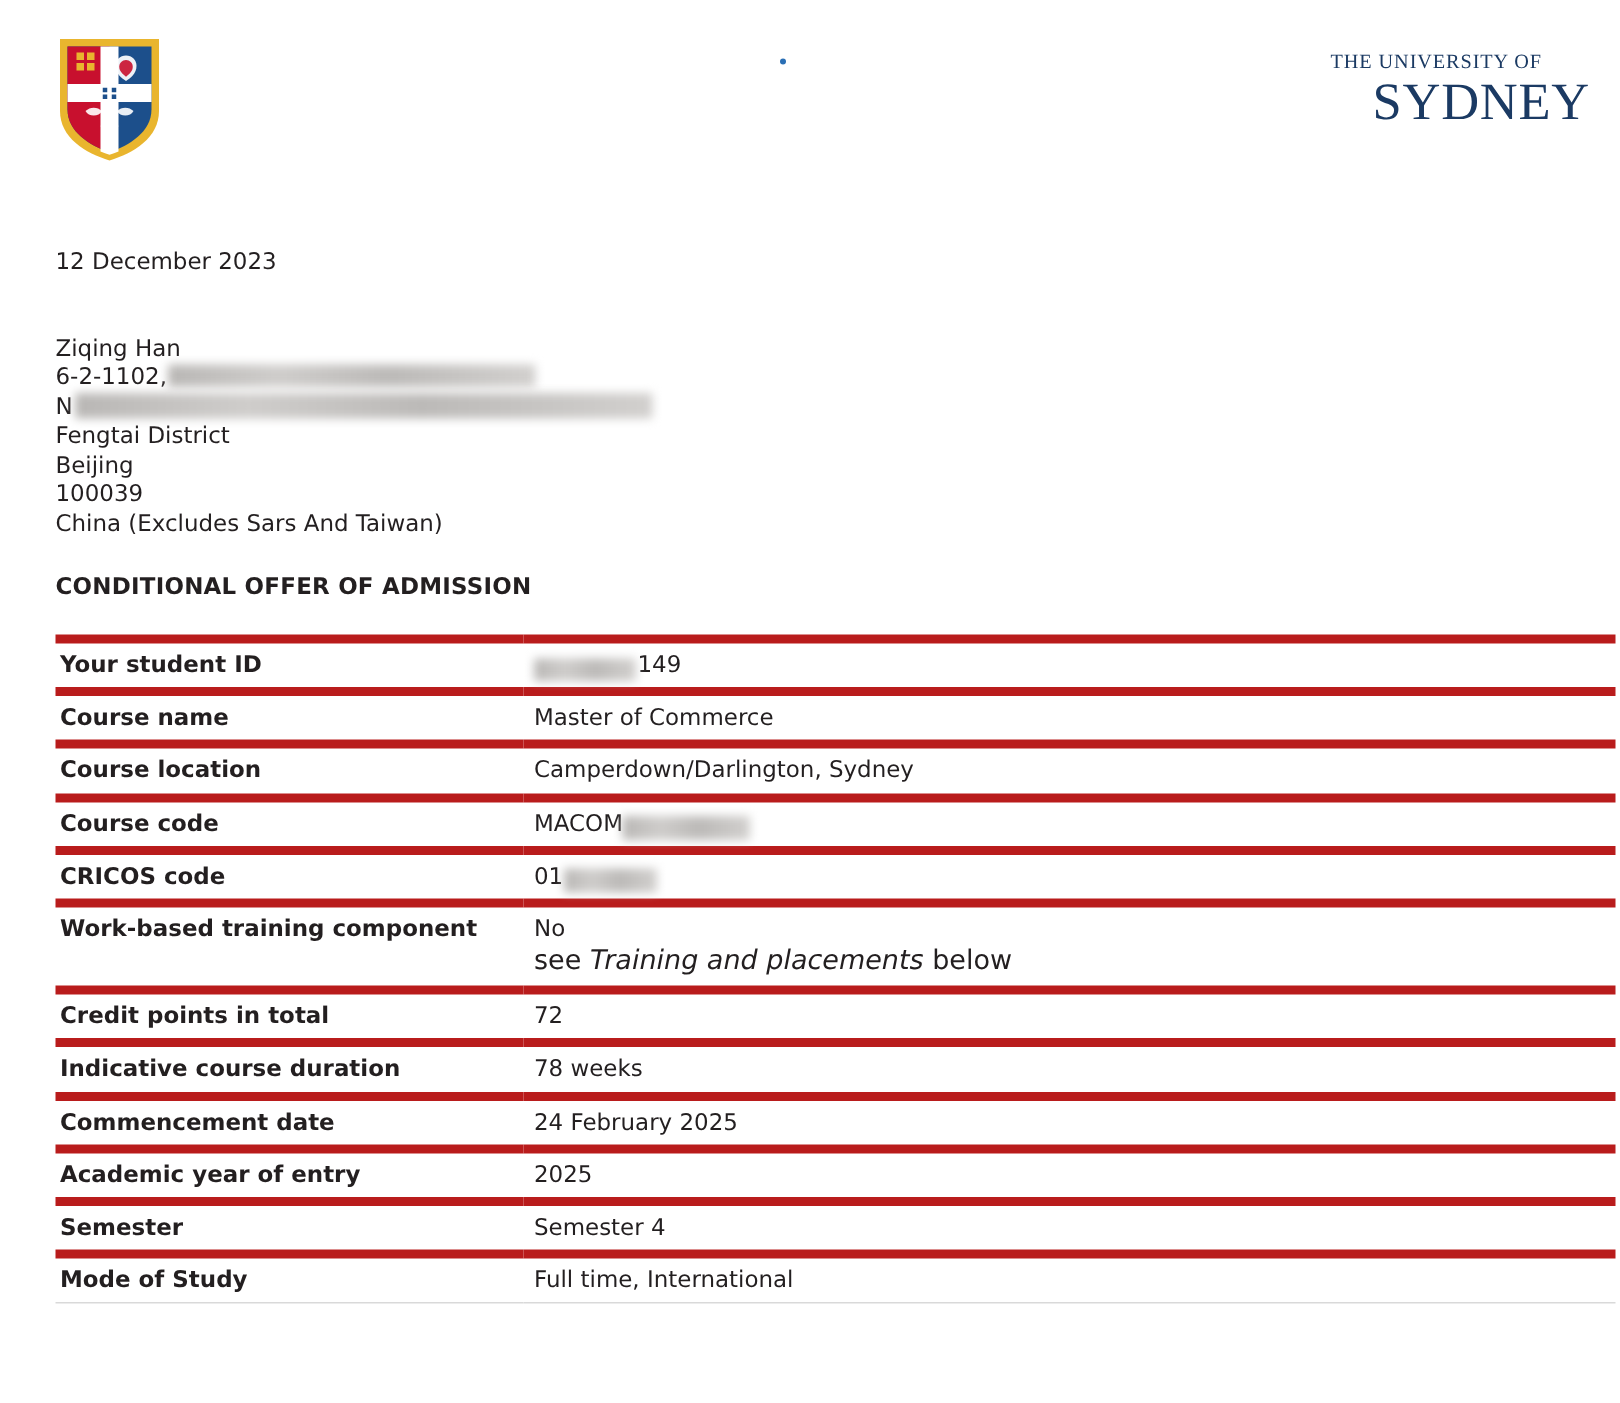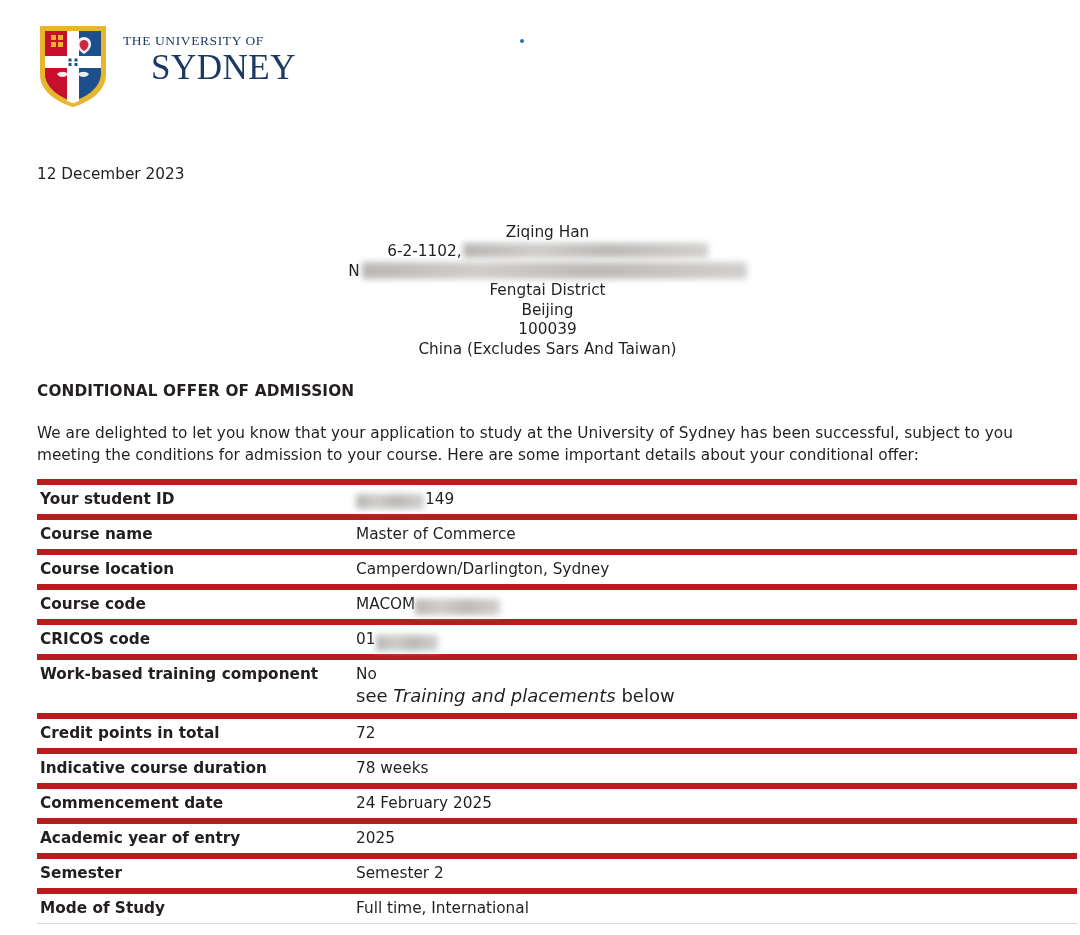--- a/index.html
+++ b/index.html
@@ -21,20 +21,21 @@
     box-sizing: border-box;
     padding: 22px 20px 0 20px;
   }
 
   
   .letterhead {
     display: flex;
     align-items: flex-start;
     height: 96px;
     padding-left: 17px;
+    justify-content: space-between;
   }
   .crest {
     width: 72px;
     height: 88px;
     position: relative;
     flex: 0 0 auto;
   }
   .crest svg { display: block; }
 
   .wordmark {
@@ -74,21 +75,21 @@
     padding-left: 17px;
     padding-right: 2px;
     margin-top: 47px;
     font-size: 15.3px;
     line-height: 1.28;
   }
   .date {
     margin-bottom: 38px;
   }
   .addr-line { white-space: nowrap; }
-  .addr { margin-bottom: 22px; text-align: center; }
+  .addr { margin-bottom: 22px; }
   .salutation { margin-bottom: 22px; }
   .subject {
     font-weight: bold;
     font-size: 15.3px;
     letter-spacing: 0.15px;
     margin-bottom: 22px;
   }
   .intro {
     margin-bottom: 12px;
     line-height: 1.42;
@@ -192,21 +193,20 @@
       <div class="addr-line"><span>N</span><span class="redact redact-inline-2"></span></div>
       <div class="addr-line">Fengtai District</div>
       <div class="addr-line">Beijing</div>
       <div class="addr-line">100039</div>
       <div class="addr-line">China (Excludes Sars And Taiwan)</div>
     </div>
 
 
     <div class="subject">CONDITIONAL OFFER OF ADMISSION</div>
 
-    <div class="intro">We are delighted to let you know that your application to study at the University of Sydney has been successful, subject to you meeting the conditions for admission to your course. Here are some important details about your conditional offer:</div>
 
     <table class="details">
       <tbody>
         <tr>
           <td class="label">Your student ID</td>
           <td class="value"><span class="redact redact-id"></span><span>149</span></td>
         </tr>
         <tr>
           <td class="label">Course name</td>
           <td class="value">Master of Commerce</td>
@@ -241,21 +241,21 @@
         <tr>
           <td class="label">Commencement date</td>
           <td class="value">24 February 2025</td>
         </tr>
         <tr>
           <td class="label">Academic year of entry</td>
           <td class="value">2025</td>
         </tr>
         <tr>
           <td class="label">Semester</td>
-          <td class="value">Semester 2</td>
+          <td class="value">Semester 4</td>
         </tr>
         <tr>
           <td class="label">Mode of Study</td>
           <td class="value">Full time, International</td>
         </tr>
       </tbody>
     </table>
 
   </div>
 </div>

